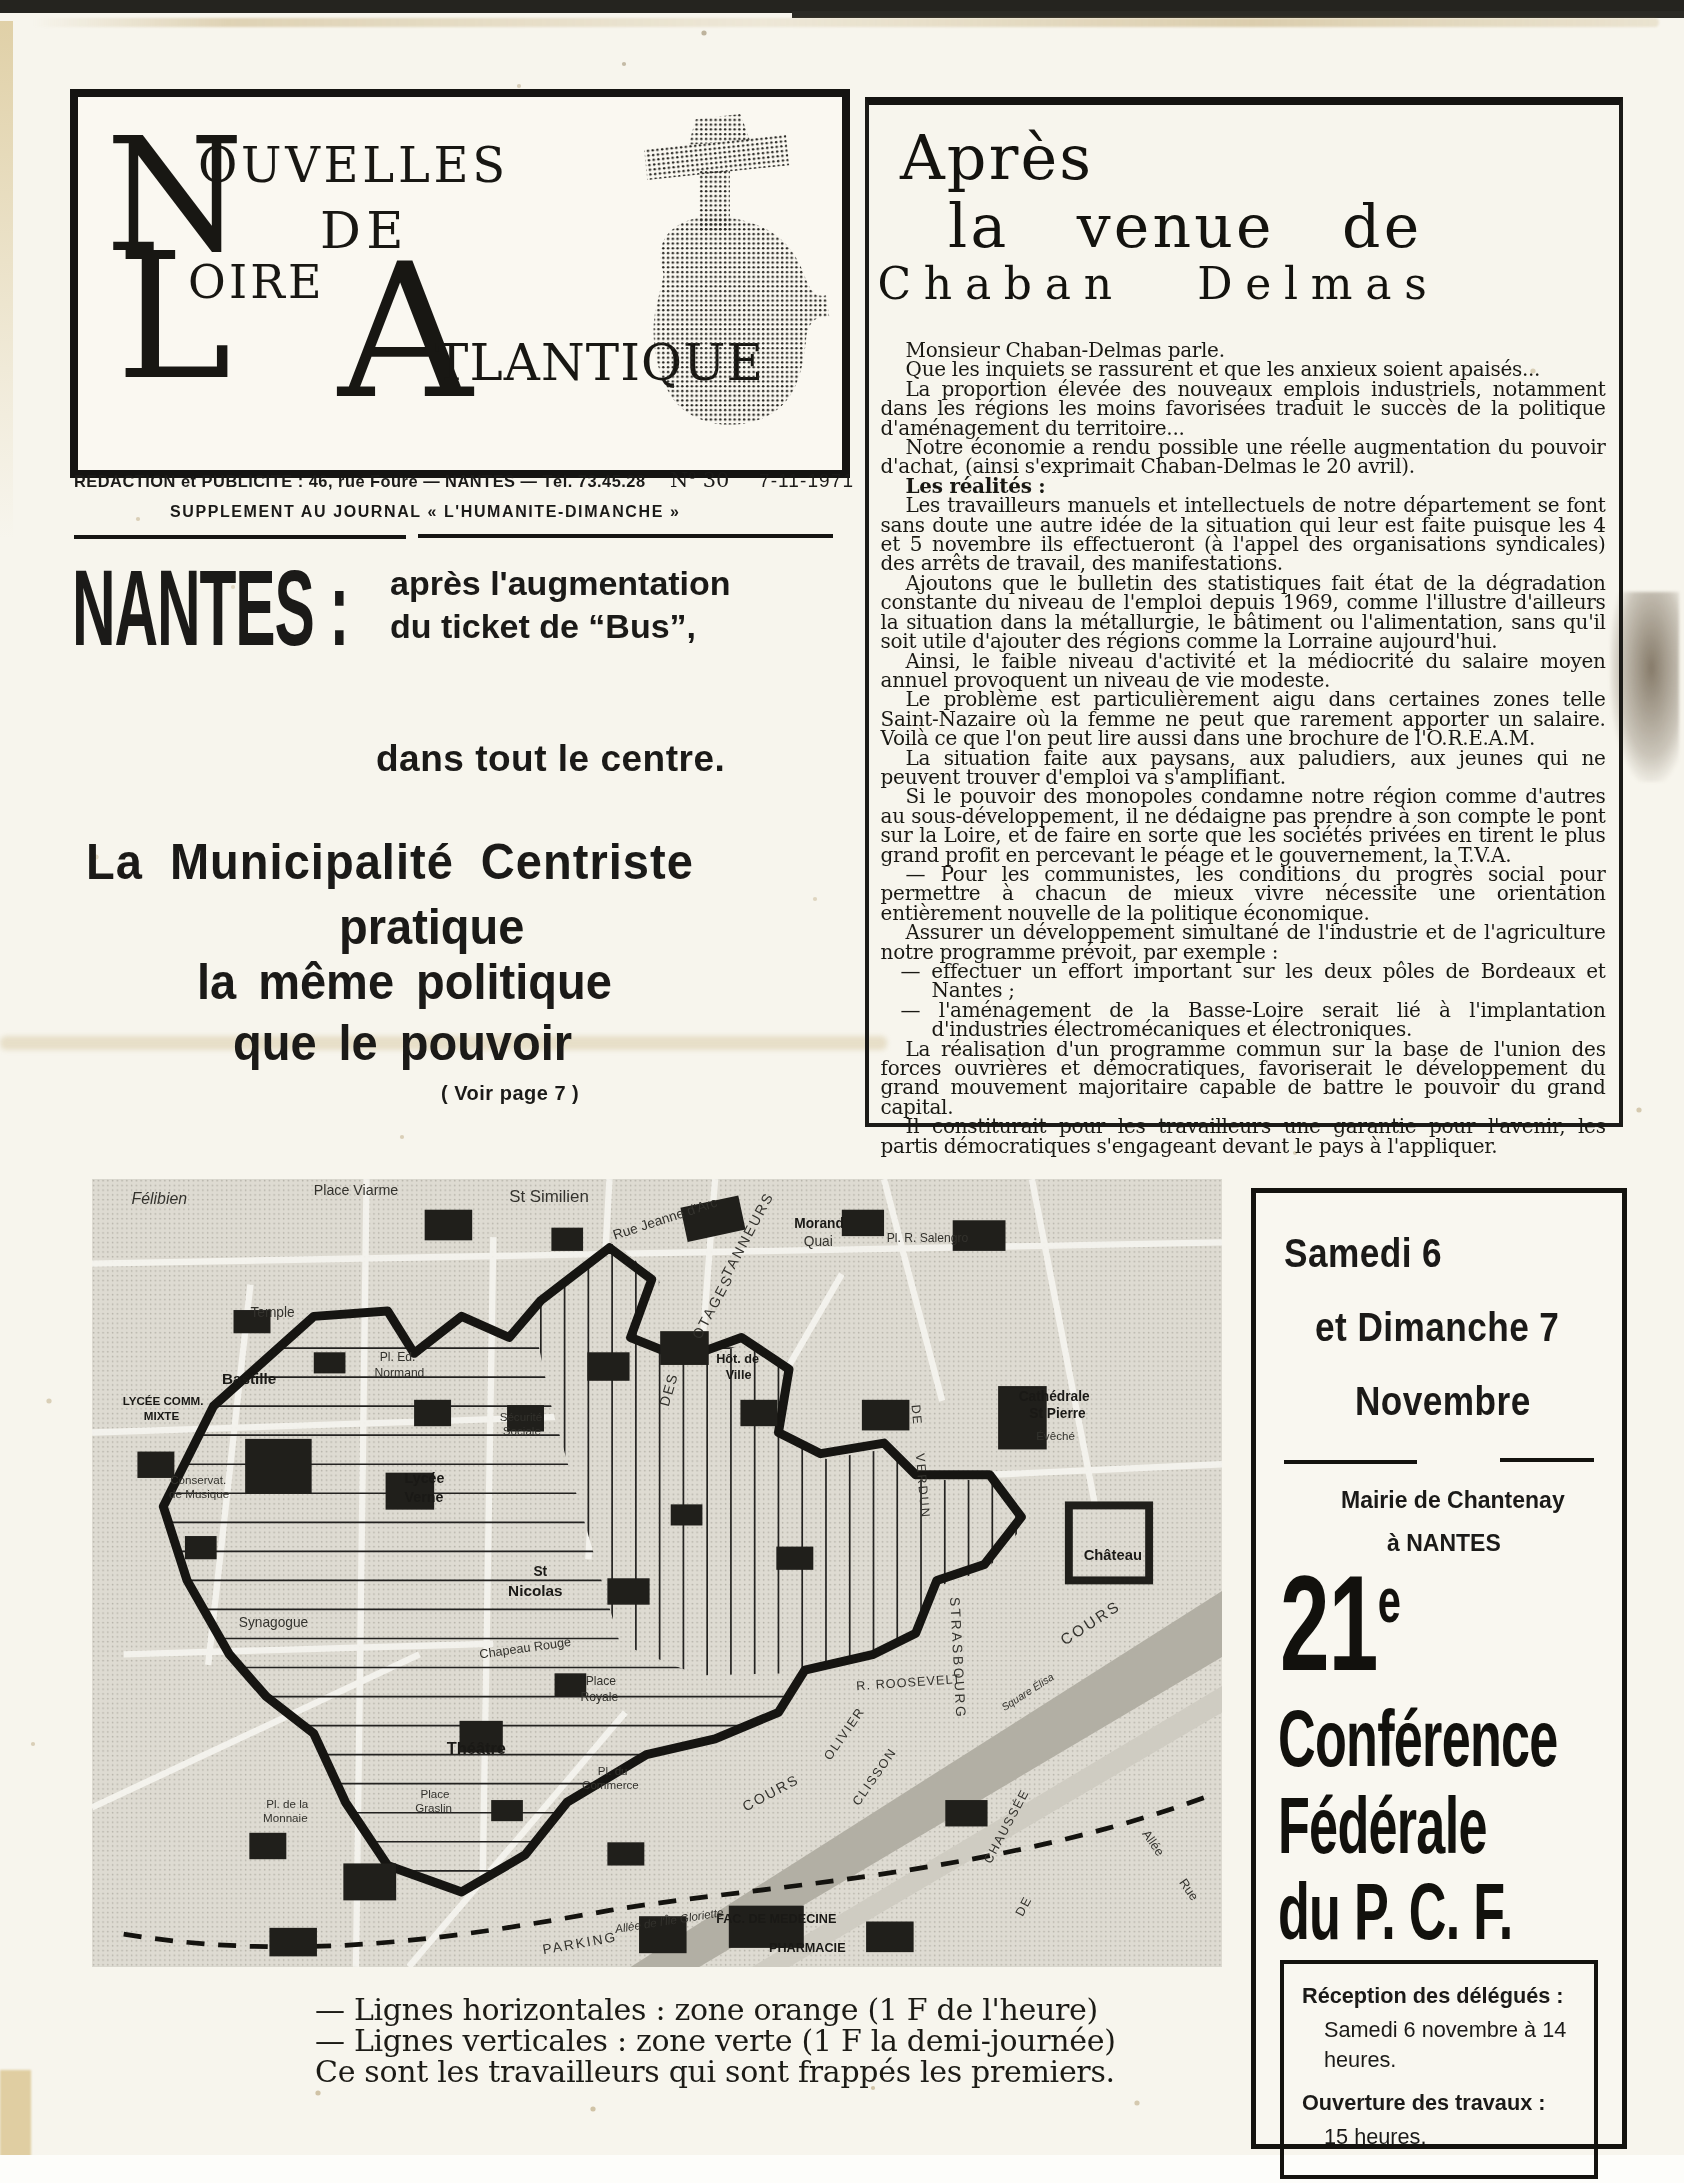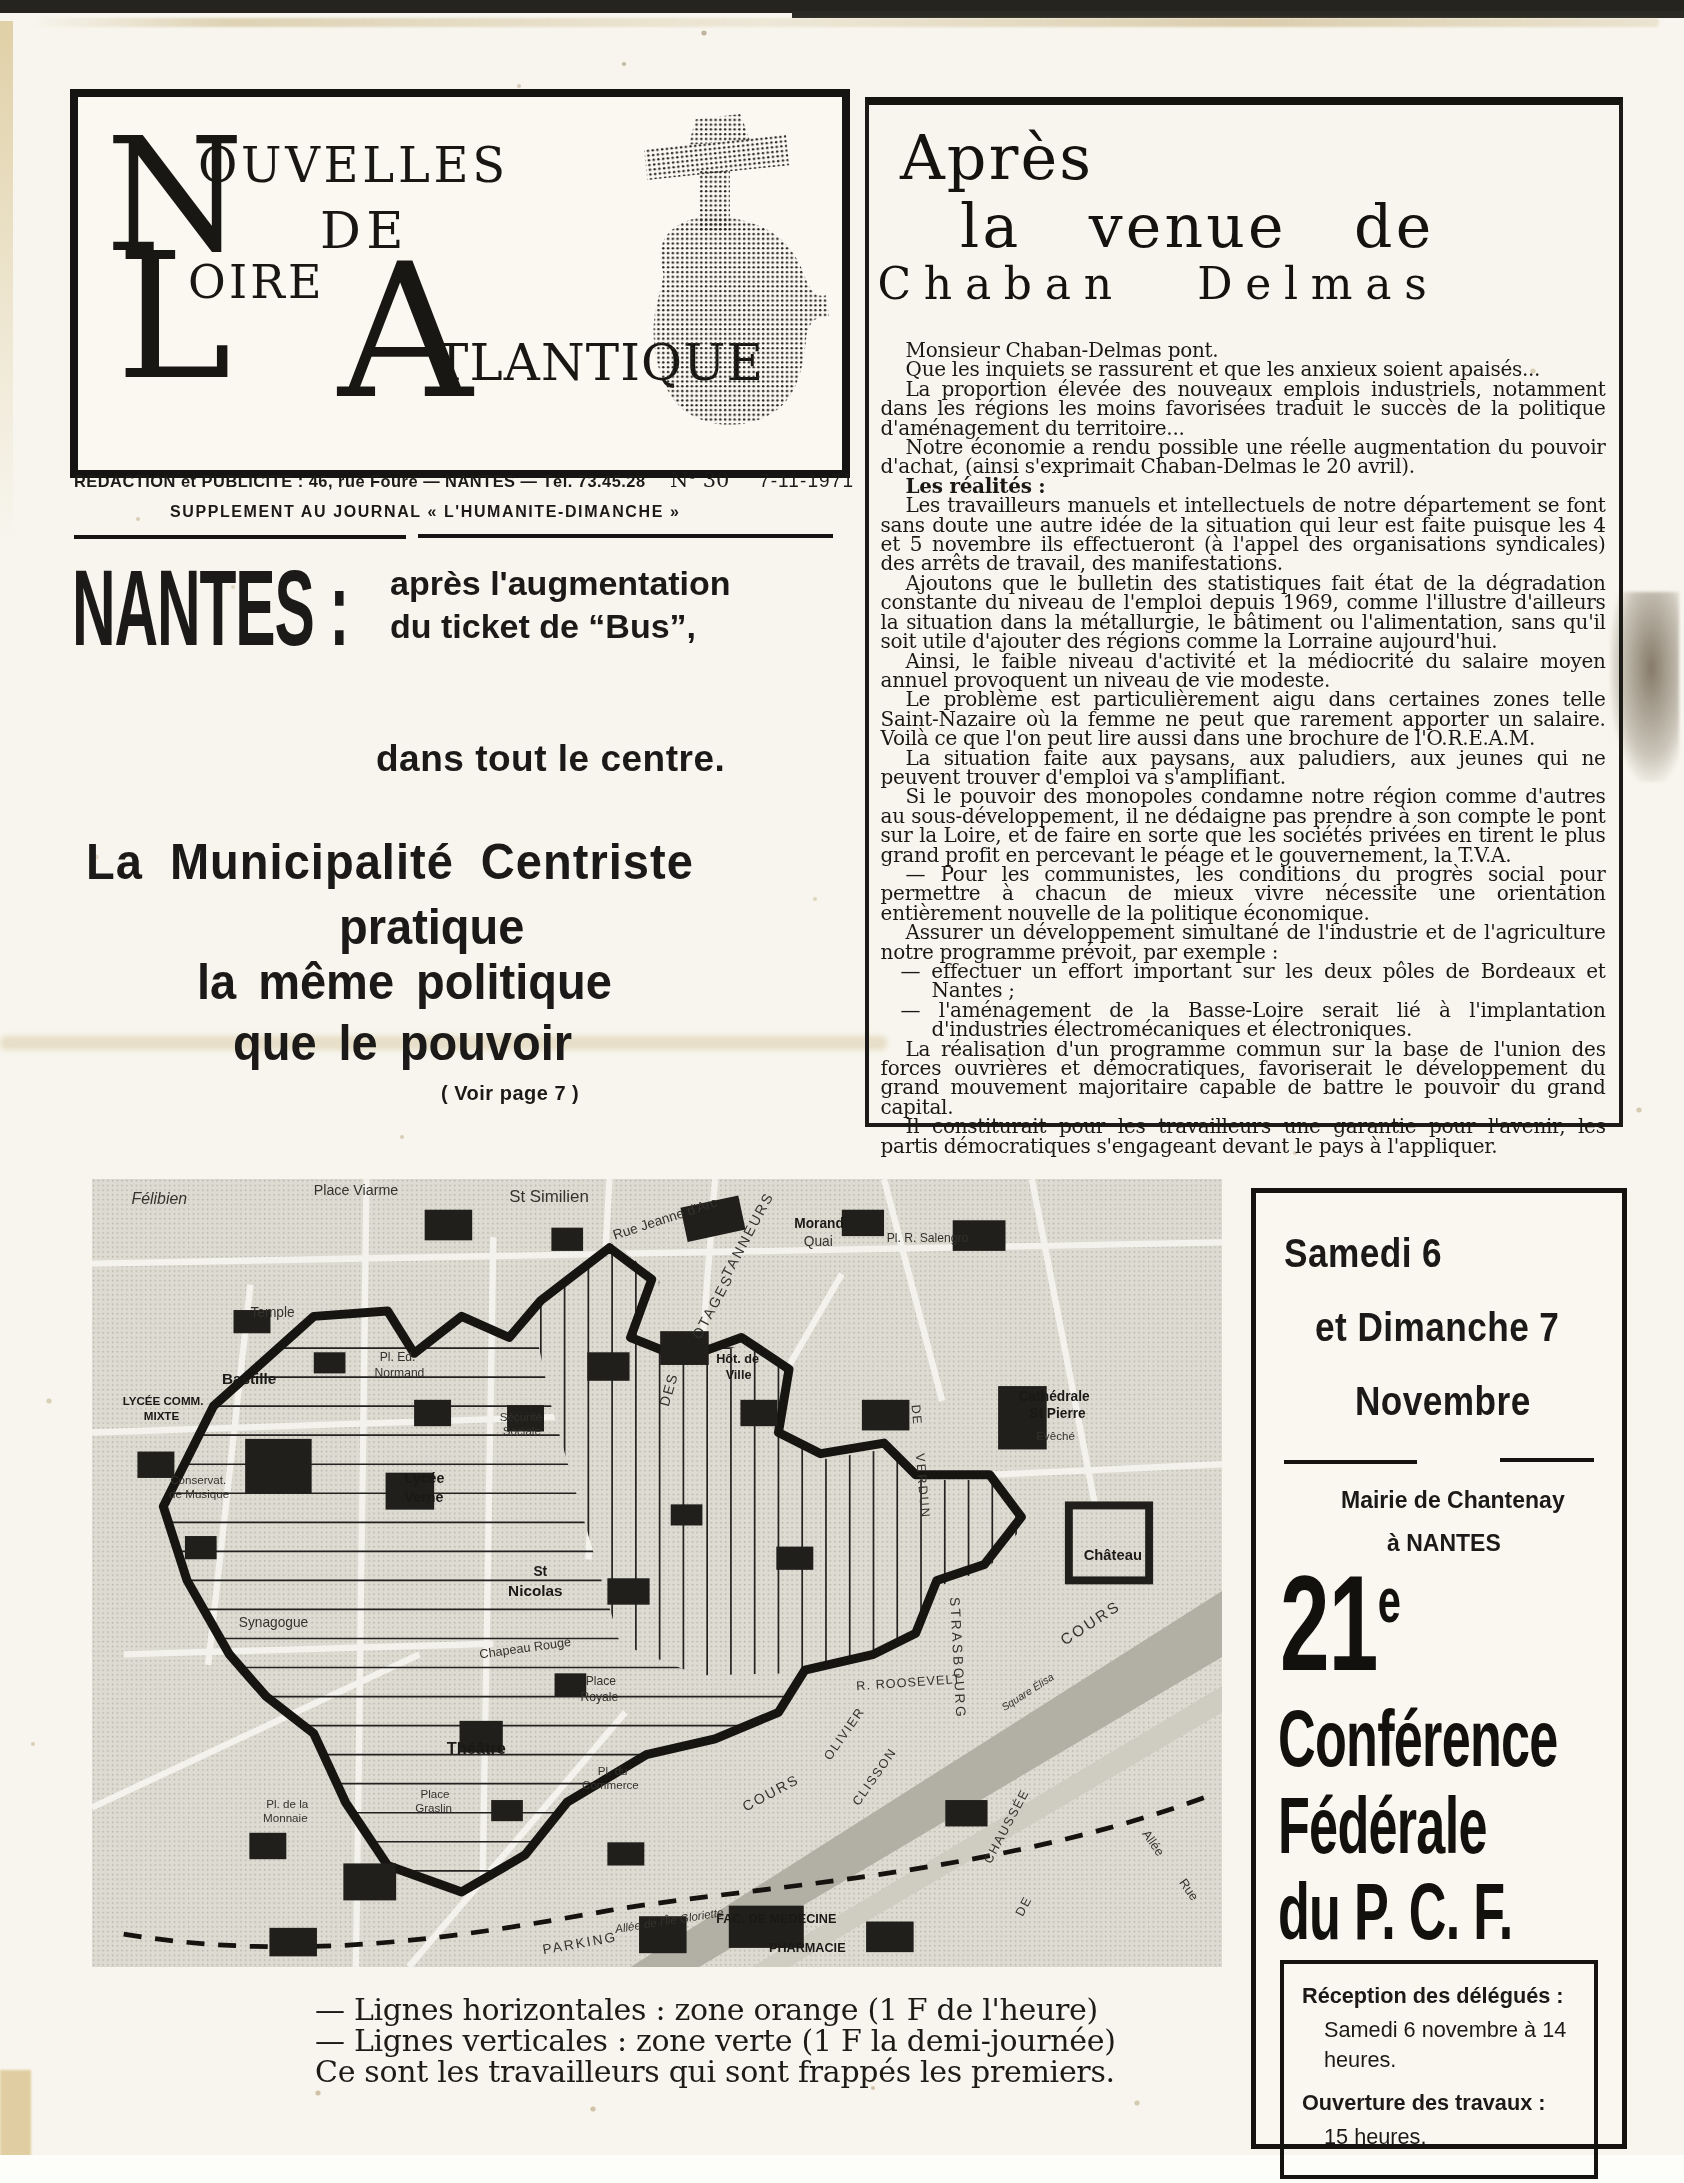--- a/index.html
+++ b/index.html
@@ -64,21 +64,21 @@
   #hl-muni1{left:86px;top:833px;font-size:50px;font-weight:bold;letter-spacing:1.1px;word-spacing:13.7px;transform:scaleX(.94);}
   #hl-muni2{left:339px;top:898px;font-size:50px;font-weight:bold;transform:scaleX(.94);}
   #hl-muni3{left:197px;top:953px;font-size:50px;font-weight:bold;word-spacing:9.5px;transform:scaleX(.94);}
   #hl-muni4{left:233px;top:1014px;font-size:50px;font-weight:bold;word-spacing:9.5px;transform:scaleX(.94);}
   #hl-voir{left:441px;top:1082px;font-size:20px;font-weight:bold;letter-spacing:0.5px;}
 
   
   #article-box{left:865px;top:97px;width:750px;height:1018px;border:4.8px solid #1c1b18;border-top:8.5px solid #151411;background:transparent;}
   .art-title{font-family:"DejaVu Serif",serif;color:#14130f;line-height:1;white-space:nowrap;}
   #art-t1{left:31px;top:22px;font-size:62px;letter-spacing:2.1px;}
-  #art-t2{left:79px;top:91px;font-size:60px;word-spacing:45px;letter-spacing:3.2px;margin-left:12px;}
+  #art-t2{left:79px;top:91px;font-size:60px;word-spacing:45px;letter-spacing:3.2px;}
   #art-t3{left:8.5px;top:157px;font-size:44px;word-spacing:46px;letter-spacing:12.7px;}
   #article-body{left:11.6px;top:236px;width:725px;font-family:"DejaVu Serif",serif;font-size:20px;line-height:19.4px;text-align:justify;color:#191813;letter-spacing:-0.3px;}
   #article-body p{margin:0;text-indent:25px;}
   #article-body p.b{font-weight:bold;}
   #article-body p.h{padding-left:51px;text-indent:-31px;}
 
   
   #map-wrap{left:92px;top:1179px;width:1130px;height:788px;background:#a3a3a3;}
   #map-wrap svg{display:block;}
   #map-caption{left:315px;top:1994px;font-family:"DejaVu Serif",serif;font-size:30px;line-height:31px;color:#1c1b16;letter-spacing:-0.3px;}
@@ -165,21 +165,21 @@
   <div class="abs cond" id="hl-muni2">pratique</div>
   <div class="abs cond" id="hl-muni3">la même politique</div>
   <div class="abs cond" id="hl-muni4">que le pouvoir</div>
   <div class="abs" id="hl-voir">( Voir page 7 )</div>
 
   <div class="abs" id="article-box">
     <div class="abs art-title" id="art-t1">Après</div>
     <div class="abs art-title" id="art-t2">la venue de</div>
     <div class="abs art-title" id="art-t3">Chaban Delmas</div>
     <div class="abs" id="article-body">
-        <p class="">Monsieur Chaban-Delmas pont.</p>
+        <p class="">Monsieur Chaban-Delmas parle.</p>
         <p class="">Que les inquiets se rassurent et que les anxieux soient apaisés...</p>
         <p class="">La proportion élevée des nouveaux emplois industriels, notamment dans les régions les moins favorisées traduit le succès de la politique d'aménagement du territoire...</p>
         <p class="">Notre économie a rendu possible une réelle augmentation du pouvoir d'achat, (ainsi s'exprimait Chaban-Delmas le 20 avril).</p>
         <p class="b">Les réalités :</p>
         <p class="">Les travailleurs manuels et intellectuels de notre département se font sans doute une autre idée de la situation qui leur est faite puisque les 4 et 5 novembre ils effectueront (à l'appel des organisations syndicales) des arrêts de travail, des manifestations.</p>
         <p class="">Ajoutons que le bulletin des statistiques fait état de la dégradation constante du niveau de l'emploi depuis 1969, comme l'illustre d'ailleurs la situation dans la métallurgie, le bâtiment ou l'alimentation, sans qu'il soit utile d'ajouter des régions comme la Lorraine aujourd'hui.</p>
         <p class="">Ainsi, le faible niveau d'activité et la médiocrité du salaire moyen annuel provoquent un niveau de vie modeste.</p>
         <p class="">Le problème est particulièrement aigu dans certaines zones telle Saint-Nazaire où la femme ne peut que rarement apporter un salaire. Voilà ce que l'on peut lire aussi dans une brochure de l'O.R.E.A.M.</p>
         <p class="">La situation faite aux paysans, aux paludiers, aux jeunes qui ne peuvent trouver d'emploi va s'amplifiant.</p>
         <p class="">Si le pouvoir des monopoles condamne notre région comme d'autres au sous-développement, il ne dédaigne pas prendre à son compte le pont sur la Loire, et de faire en sorte que les sociétés privées en tirent le plus grand profit en percevant le péage et le gouvernement, la T.V.A.</p>

